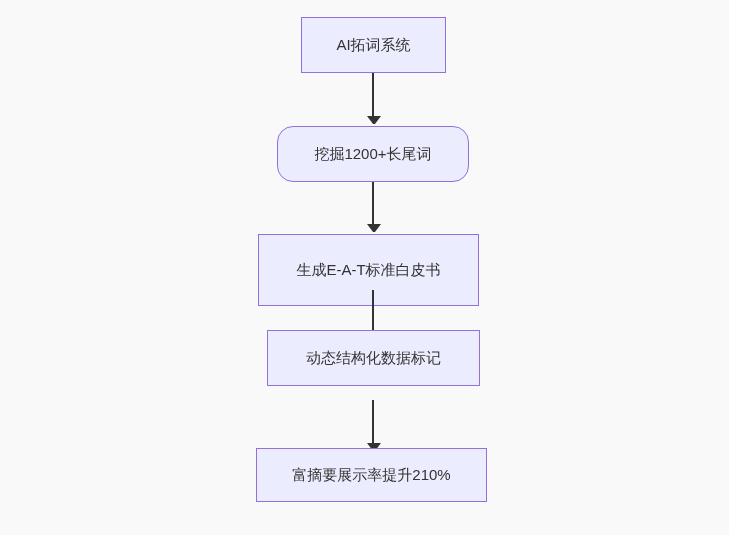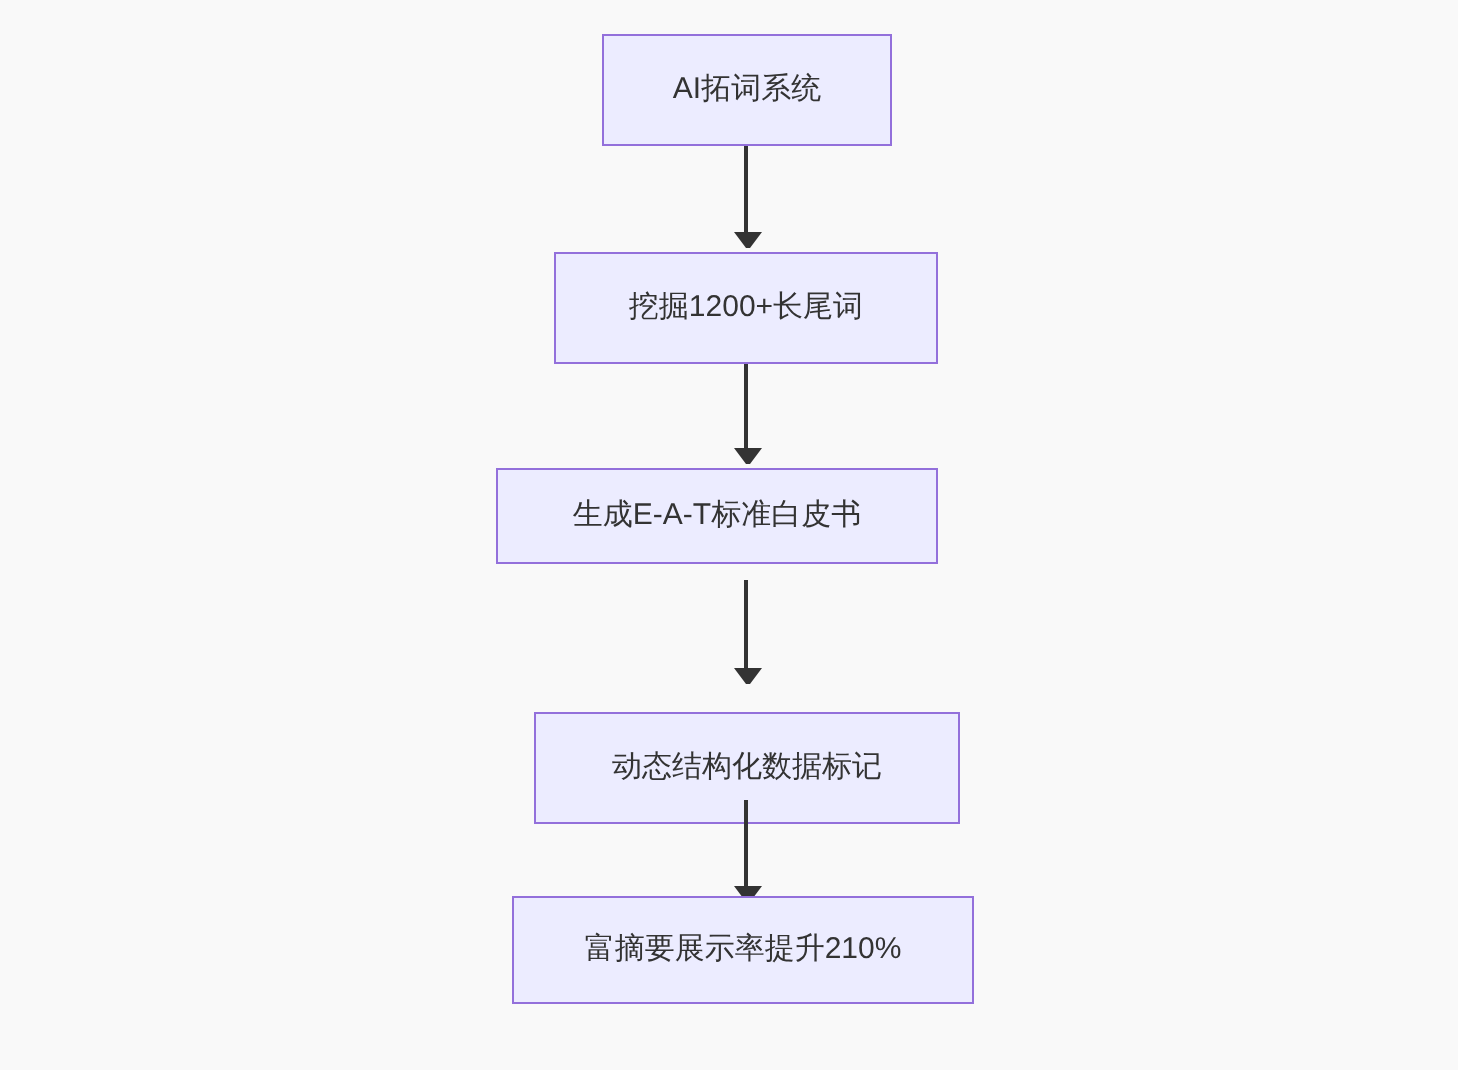--- a/index.html
+++ b/index.html
@@ -21,23 +21,23 @@
     border: 1px solid #9370DB;
     color: #333333;
     font-size: 15px;
     display: flex;
     align-items: center;
     justify-content: center;
     text-align: center;
     line-height: 1.2;
   }
   .n1 { left: 299px; top: 15px;  width: 145px; height: 56px; }
-  .n2 { left: 275px; top: 124px; width: 192px; height: 56px; }
-  .n3 { left: 246px; top: 232px; width: 221px; height: 48px; }
-  .n4 { left: 265px; top: 354px; width: 213px; height: 56px; }
+  .n2 { left: 275px; top: 124px; width: 192px; height: 56px; border-radius: 16px; }
+  .n3 { left: 256px; top: 232px; width: 221px; height: 72px; }
+  .n4 { left: 265px; top: 328px; width: 213px; height: 56px; }
   .n5 { left: 254px; top: 446px; width: 231px; height: 54px; }
   .flow-arrow {
     position: absolute;
     left: 365px;          
     width: 12px;
   }
   .a1 { top: 71px;  height: 53px; }
   .a2 { top: 180px; height: 52px; }
   .a3 { top: 288px; height: 54px; }
   .a4 { top: 398px; height: 53px; }

